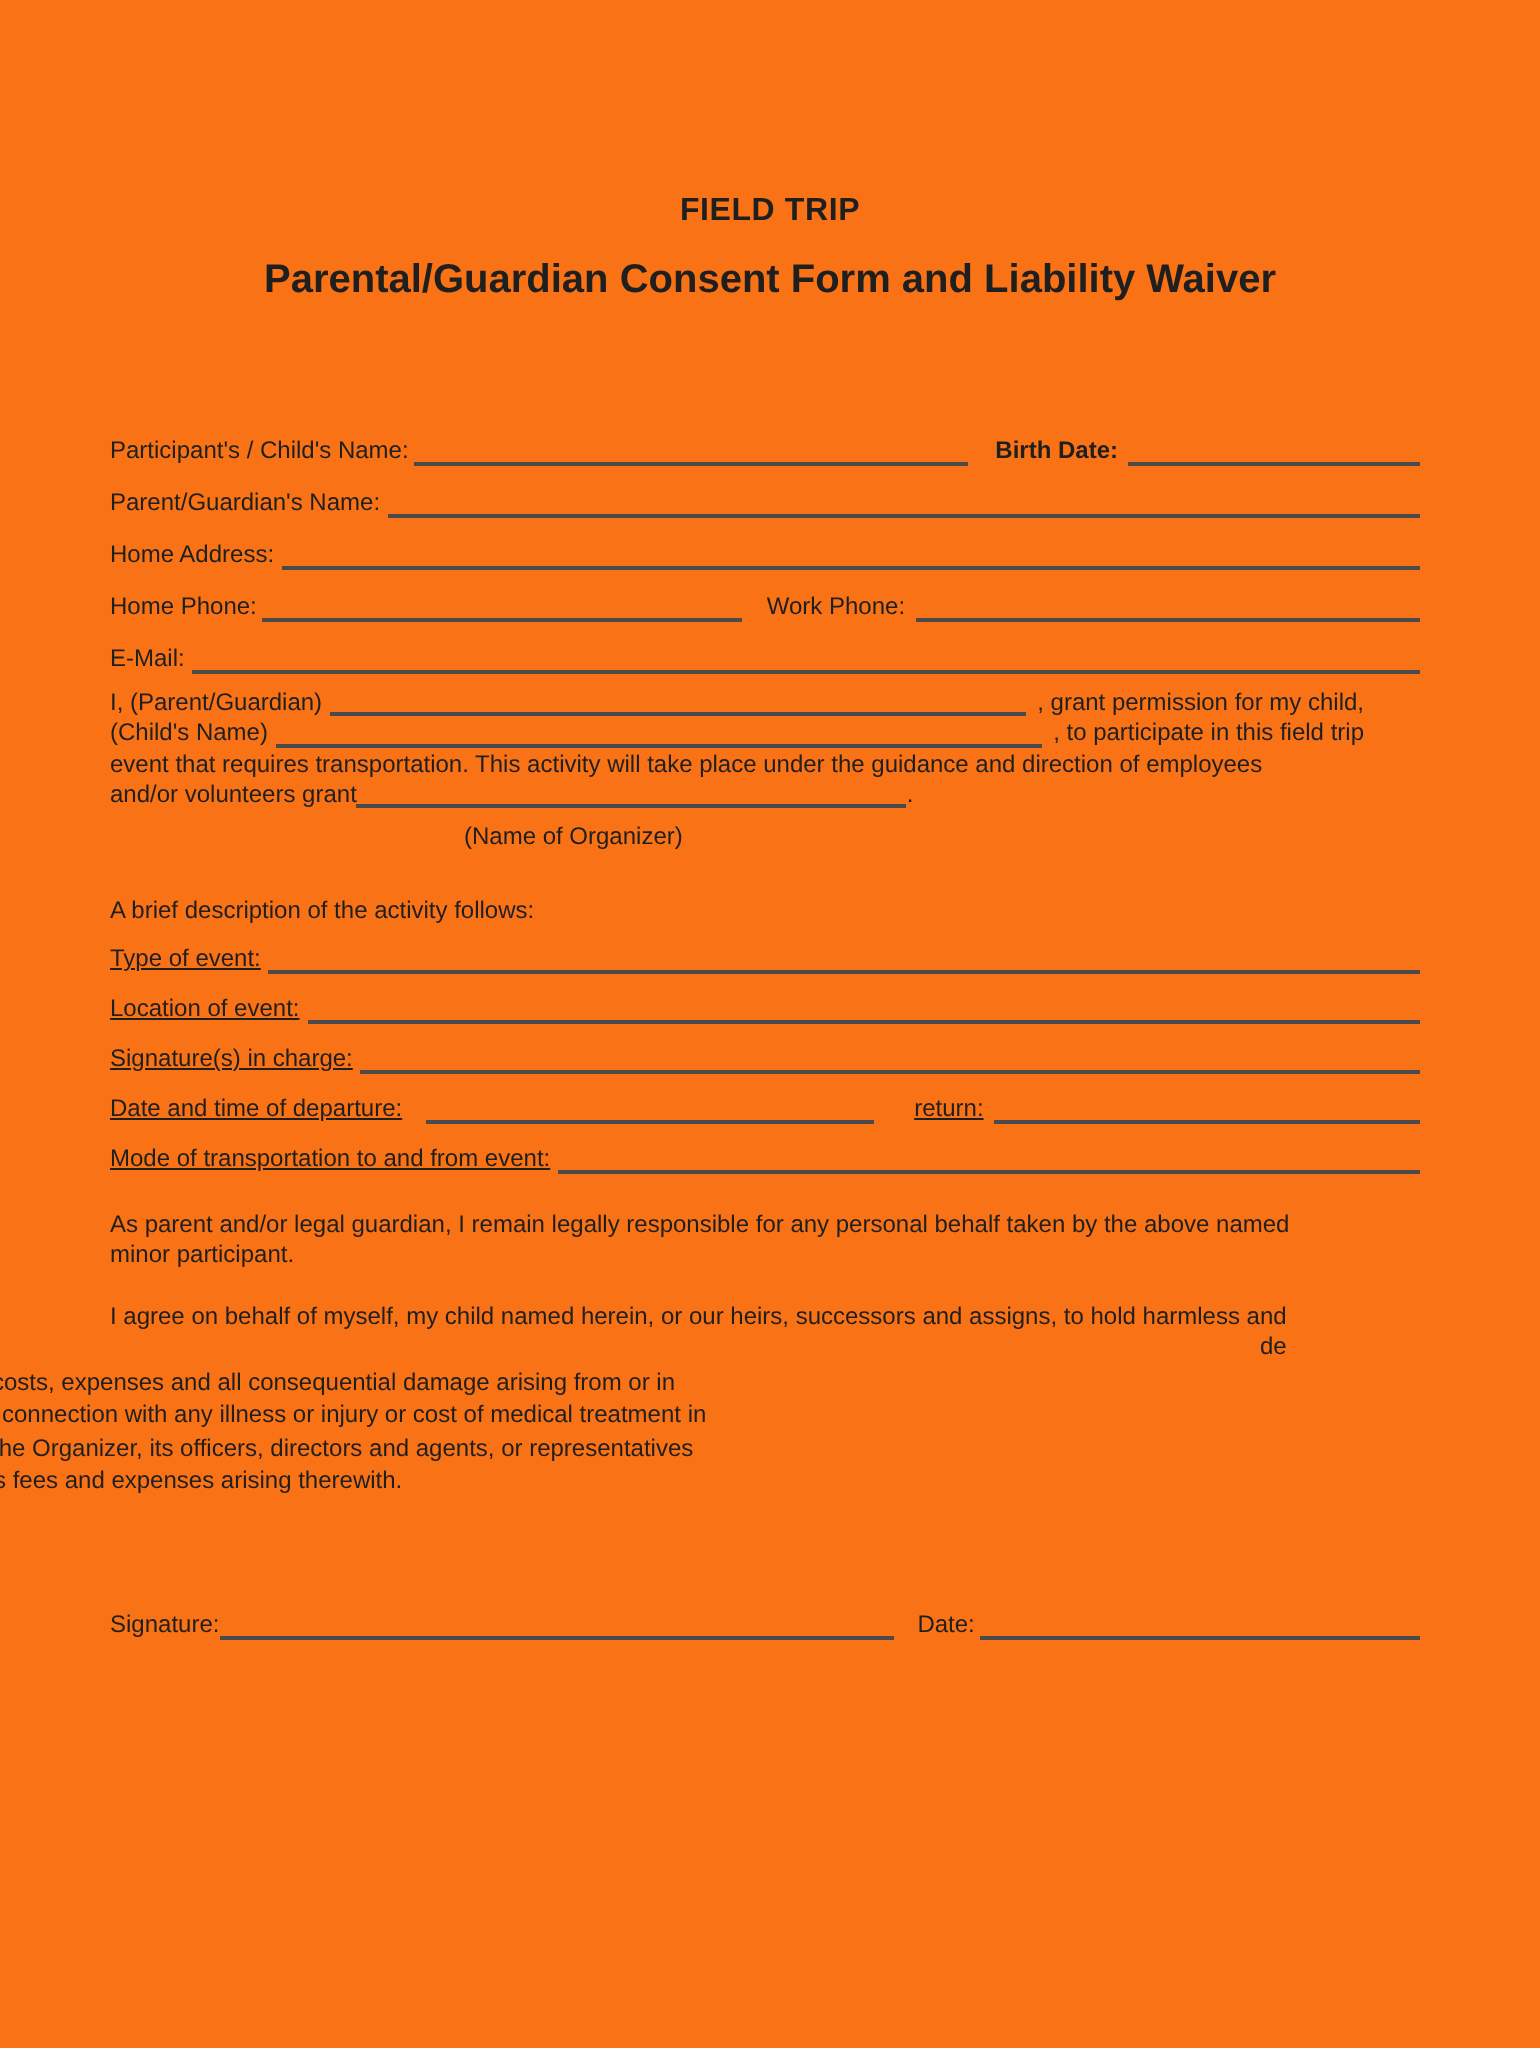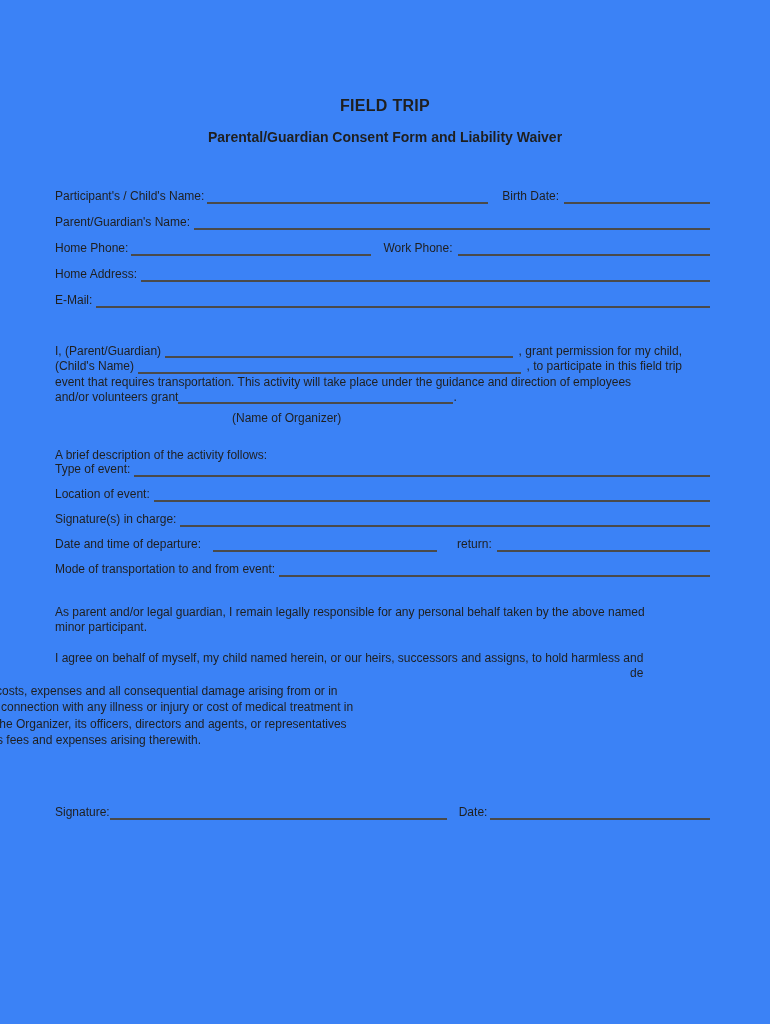--- a/index.html
+++ b/index.html
@@ -1,28 +1,28 @@
 <!DOCTYPE html>
 <html><head>
 <meta charset="utf-8">
 <style>
   html,body { margin:0; padding:0; background:#fff; }
   .page {
-    position:relative; width:770px; height:1024px; background:#3b82f6;
+    position:relative; width:770px; height:1024px; background:#f97316;
     font-family:"Liberation Sans", sans-serif; color:#1f1f1f; font-size:12px;
     overflow:hidden;
   }
   .title    { position:absolute; top:97px;  left:0; right:0; text-align:center;
               font-size:16px; font-weight:bold; letter-spacing:.3px; }
   .subtitle { position:absolute; top:129px; left:0; right:0; text-align:center;
-              font-size:14px; font-weight:bold; }
+              font-size:20px; font-weight:bold; }
 
-  .fields   { position:absolute; top:178px; left:55px; width:655px; }
+  .fields   { position:absolute; top:207px; left:55px; width:655px; }
   .frow     { display:flex; align-items:flex-end; height:26px; }
-  .frow25   { display:flex; align-items:flex-start; height:25px; }
+  .frow25   { display:flex; align-items:flex-end; height:25px;text-decoration:underline; }
   .lbl      { white-space:nowrap; line-height:15px; }
   .blank    { border-bottom:2px solid #4a4a4a; height:13px; }
   .fill     { flex:1 1 auto; }
 
   .consent  { position:absolute; top:344px; left:55px; width:627px; line-height:15.4px; }
   .cline    { display:flex; align-items:center; height:15.4px; white-space:nowrap; }
   .cline .blank { height:11px; }
   .ctext    { white-space:nowrap; }
   .caption  { margin-left:177px; margin-top:5px; white-space:nowrap; }
 
@@ -32,21 +32,21 @@
   .legal1   { position:absolute; top:605px; left:55px; line-height:15.4px; white-space:nowrap; }
   .legal2   { position:absolute; top:651px; left:55px; line-height:15.4px; white-space:nowrap;text-align:right; }
   .clipped  { position:absolute; top:683px; left:-4px; line-height:16.4px; white-space:nowrap; }
   .clipped .ind2 { padding-left:5px; }
   .clipped .ind4 { padding-left:1px; }
 
   .signrow  { position:absolute; top:800px; left:55px; width:655px;
               display:flex; align-items:flex-end; height:20px; }
 
   .ml3{margin-left:3px;} .ml4{margin-left:4px;} .ml5{margin-left:5px;}
-  .ml6{margin-left:6px;} .ml12{margin-left:12px;} .ml14{margin-left:14px;}
+  .ml6{margin-left:6px;} .ml12{margin-left:12px;} .ml14{margin-left:14px;font-weight:bold;}
   .ml16{margin-left:20px;}
   .w146{width:146px;} .w240{width:240px;} .w224{width:224px;}
   .w275{width:275px;} .w337{width:337px;}
 </style>
 </head>
 <body>
 
 <div class="page">
 
   <div class="title">FIELD TRIP</div>
@@ -57,28 +57,28 @@
       <span class="lbl">Participant's / Child's Name:</span>
       <span class="blank fill ml3"></span>
       <span class="lbl ml14">Birth Date:</span>
       <span class="blank w146 ml5"></span>
     </div>
     <div class="frow">
       <span class="lbl">Parent/Guardian's Name:</span>
       <span class="blank fill ml4"></span>
     </div>
     <div class="frow">
+      <span class="lbl">Home Address:</span>
+      <span class="blank fill ml4"></span>
+    </div>
+    <div class="frow">
       <span class="lbl">Home Phone:</span>
       <span class="blank w240 ml3"></span>
       <span class="lbl ml12">Work Phone:</span>
       <span class="blank fill ml5"></span>
-    </div>
-    <div class="frow">
-      <span class="lbl">Home Address:</span>
-      <span class="blank fill ml4"></span>
     </div>
     <div class="frow">
       <span class="lbl">E-Mail:</span>
       <span class="blank fill ml4"></span>
     </div>
   </div>
 
   <div class="consent">
     <div class="cline">
       <span class="ctext">I, (Parent/Guardian)</span>

